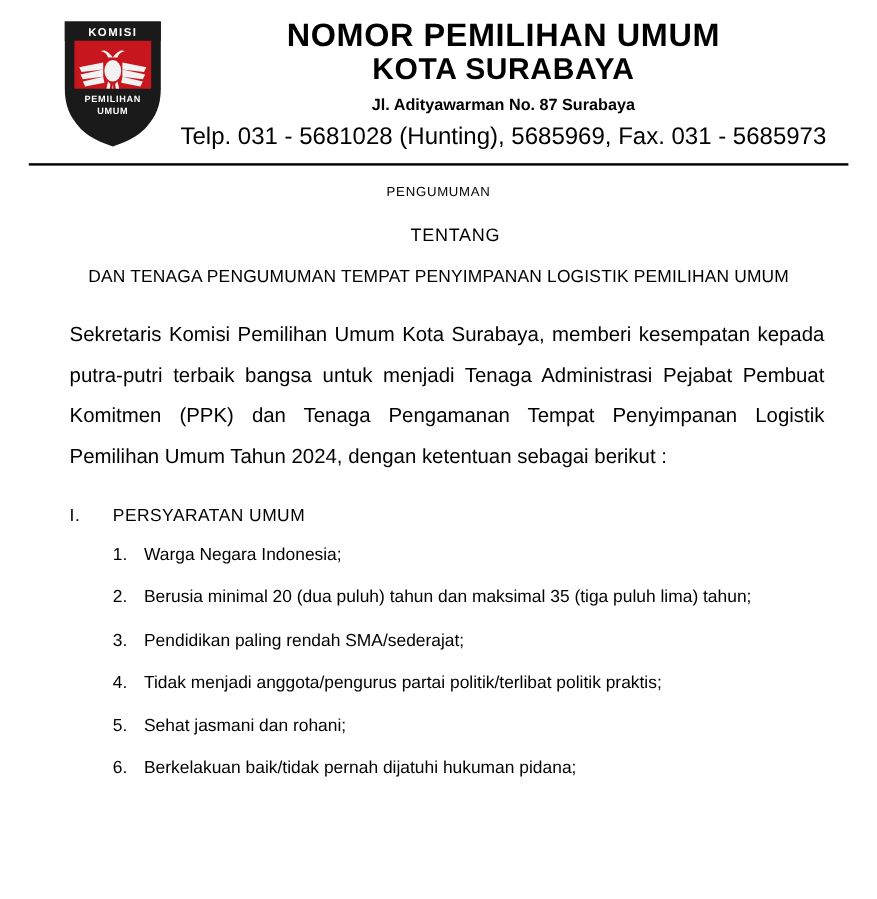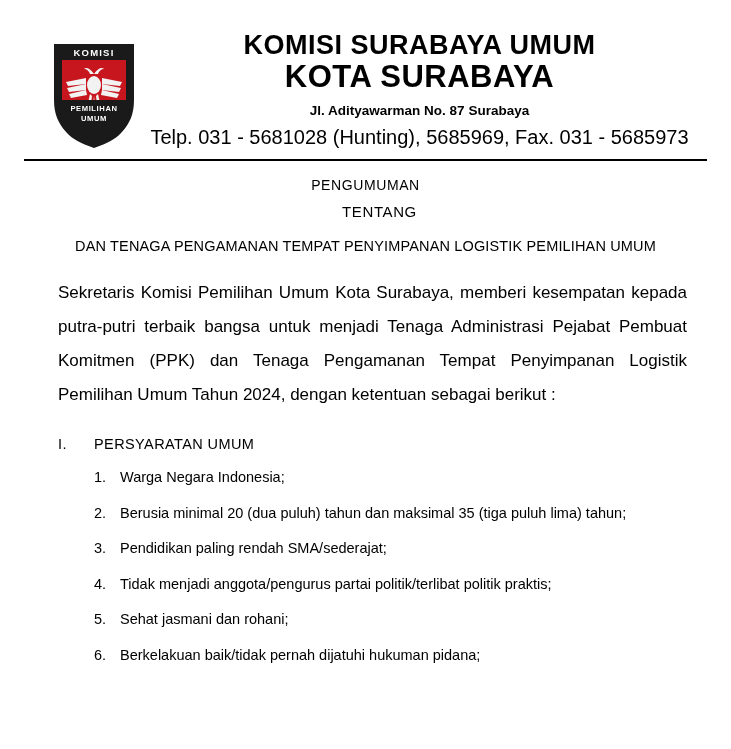--- a/index.html
+++ b/index.html
@@ -18,22 +18,22 @@
   .page {
     width: 731px;
     height: 749px;
     position: relative;
     box-sizing: border-box;
   }
 
   
   .letterhead {
     display: flex;
-    align-items: flex-end;
-    padding: 20px 30px 0 40px;
+    align-items: center;
+    padding: 4px 30px 0 40px;
   }
   .logo-wrap {
     width: 108px;
     flex: 0 0 108px;
     display: flex;
     justify-content: center;
     align-items: flex-start;
     padding-top: 6px;
   }
   .logo {
@@ -49,21 +49,21 @@
     padding-right: 10px;
   }
   .head-line1 {
     font-size: 27px;
     font-weight: bold;
     letter-spacing: 0.5px;
     line-height: 1.12;
     margin-top: 10px;
   }
   .head-line2 {
-    font-size: 31px;
+    font-size: 25px;
     font-weight: bold;
     letter-spacing: 0.5px;
     line-height: 1.12;
   }
   .head-addr {
     font-size: 13.5px;
     margin-top: 7px;
     line-height: 1.3;
     font-weight: bold;
   }
@@ -78,23 +78,23 @@
     border-top: 2.5px solid #000;
     margin: 9px 24px 0 24px;
   }
 
   
   .title-block {
     text-align: center;
     margin-top: 16px;
   }
   .t-pengumuman {
-    font-size: 14px;
+    font-size: 11px;
     letter-spacing: 0.6px;
-    margin-bottom: 10px;
+    margin-bottom: 22px;
   }
   .t-nomor {
     font-size: 15px;
     letter-spacing: 0.3px;
     margin-bottom: 22px;
   }
   .t-tentang {
     font-size: 15px;
     letter-spacing: 0.6px;
     margin-bottom: 14px;
@@ -183,34 +183,34 @@
           <path d="M16 70 C16 92 32 100 48 104 C64 100 80 92 80 70 L80 82 C80 94 64 101 48 106 C32 101 16 94 16 82 Z" fill="#1a1a1a"></path>
           <path d="M14 72 C14 94 31 103 48 108 C65 103 82 94 82 72 L82 64 L14 64 Z" fill="none"></path>
           <path d="M13 62 L83 62 L83 74 C83 95 66 104 48 110 C30 104 13 95 13 74 Z" fill="#1a1a1a"></path>
           <text x="48" y="73" text-anchor="middle" fill="#ffffff" font-size="7.6" font-family="Liberation Sans, sans-serif" font-weight="bold" letter-spacing="0.6">PEMILIHAN</text>
           <text x="48" y="83" text-anchor="middle" fill="#ffffff" font-size="7.6" font-family="Liberation Sans, sans-serif" font-weight="bold" letter-spacing="0.6">UMUM</text>
         </svg>
       </div>
     </div>
 
     <div class="head-text">
-      <div class="head-line1">KOMISI SURABAYA UMUM</div>
+      <div class="head-line1">NOMOR PEMILIHAN UMUM</div>
       <div class="head-line2">KOTA SURABAYA</div>
       <div class="head-addr">Jl. Adityawarman No. 87 Surabaya</div>
       <div class="head-phone">Telp. 031 - 5681028 (Hunting), 5685969, Fax. 031 - 5685973</div>
     </div>
   </div>
 
   <hr class="rule">
 
   <div class="title-block">
     <div class="t-pengumuman">PENGUMUMAN</div>
     <div class="t-tentang">TENTANG</div>
     <div class="t-subject">
-      <div>DAN TENAGA PENGAMANAN TEMPAT PENYIMPANAN LOGISTIK PEMILIHAN UMUM</div>
+      <div>DAN TENAGA PENGUMUMAN TEMPAT PENYIMPANAN LOGISTIK PEMILIHAN UMUM</div>
     </div>
   </div>
 
   <div class="body-para">Sekretaris Komisi Pemilihan Umum Kota Surabaya, memberi kesempatan kepada putra-putri terbaik bangsa untuk menjadi Tenaga Administrasi Pejabat Pembuat Komitmen (PPK) dan Tenaga Pengamanan Tempat Penyimpanan Logistik Pemilihan Umum Tahun 2024, dengan ketentuan sebagai berikut :</div>
 
   <div class="section">
     <div class="section-head">
       <span class="section-num">I.</span>
       <span>PERSYARATAN UMUM</span>
     </div>

